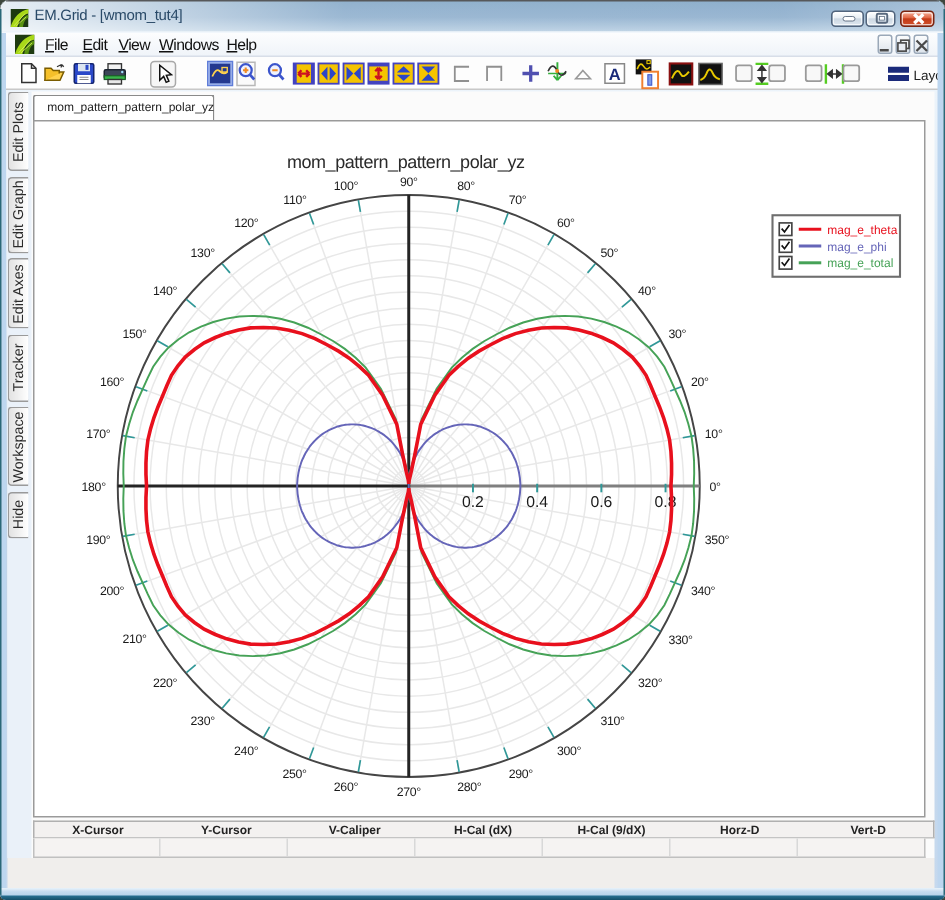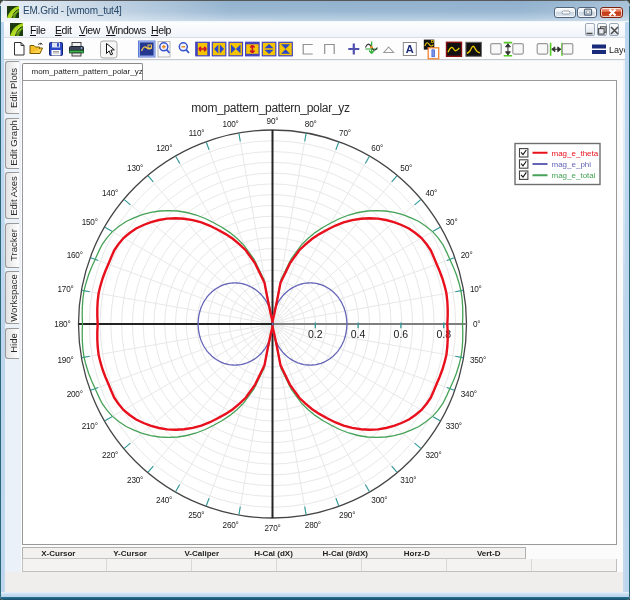--- a/index.html
+++ b/index.html
@@ -32,21 +32,21 @@
 .belowpanel { position:absolute; left:4.5px; top:572px; width:618px; height:20px; background:#f0eeec; }
 .vtab { position:absolute; left:0.5px; width:14px; background:linear-gradient(to left,#ffffff,#e2e2e2);
   border:1px solid #9a9a9a; border-right:none; border-radius:3px 0 0 3px; }
 .vtab span { position:absolute; left:50%; top:50%; transform:translate(-50%,-50%) rotate(-90deg);
   white-space:nowrap; font-size:9.5px; color:#2a2a2a; }
 .doctab { position:absolute; left:17px; top:2.3px; width:121.5px; height:17px; background:#fff;
   border:1px solid #8a8a8a; border-bottom:none; border-radius:2px 2px 0 0; z-index:3;
   font-size:8px; color:#222; line-height:16px; padding-left:9px; }
 .plotwrap { position:absolute; left:17px; top:19px; width:595.5px; height:464.5px; background:#fff;
   border:1px solid #9a9a9a; }
-.statushdr { position:absolute; left:17px; top:485.5px; width:504px; height:12.5px;
+.statushdr { position:absolute; left:17px; top:485.5px; width:601px; height:12.5px;
   border:1px solid #b0b0b0; border-bottom:1px solid #c4c4c4; display:flex; background:#f3f1f0; }
 .sc { flex:1; text-align:center; font-size:8px; font-weight:bold; color:#222; line-height:12.5px; }
 .statusrow { position:absolute; left:17px; top:498px; width:595.5px; height:13px;
   border:1px solid #c0c0c0; border-top:none; display:flex; background:#f5f3f2; }
 .scell { flex:1; border-right:1px solid #d8d8d8; }
 .scell:last-child { border-right:none; }
 .bottomframe { position:absolute; left:0; top:592px; width:630px; height:6px;
   background:linear-gradient(#e8f2fa,#c6dcf0 40%,#b2cfe8); }
 .bottomedge { position:absolute; left:0; top:597px; width:630px; height:3px;
   background:linear-gradient(#2a7294,#16506a); }

